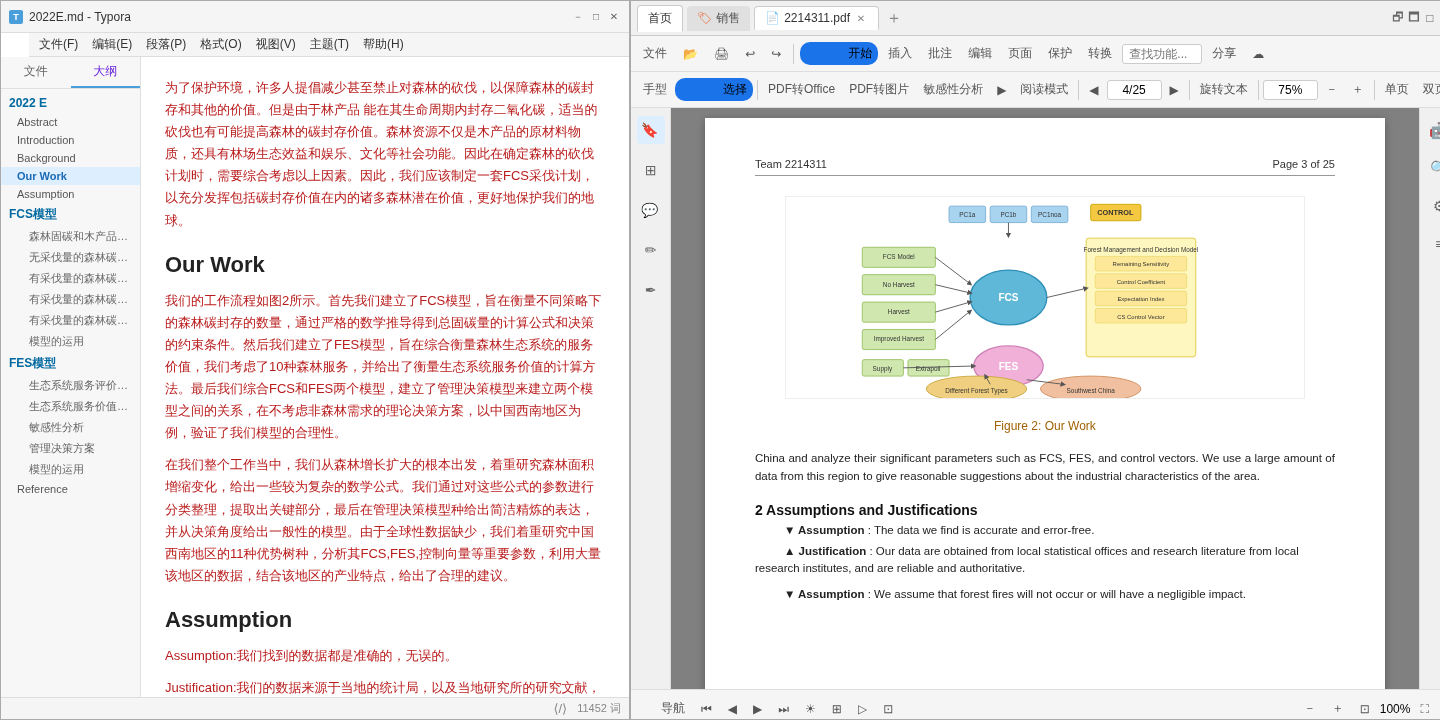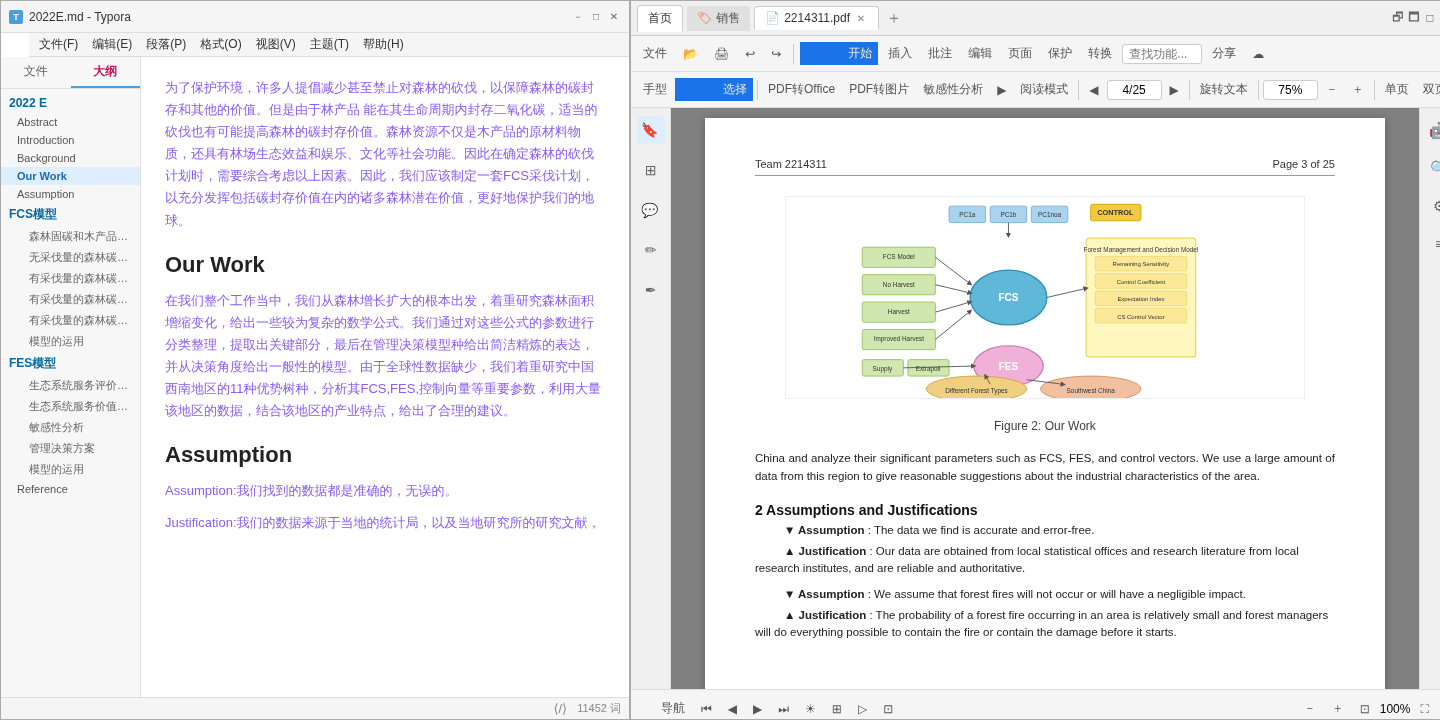--- a/index.html
+++ b/index.html
@@ -98,23 +98,23 @@
     }
     .sidebar-tab {
       flex: 1;
       text-align: center;
       padding: 6px 0;
       font-size: 12px;
       cursor: pointer;
       color: #666;
     }
     .sidebar-tab.active {
-      color: #be185d;
+      color: #6d28d9;
       border-bottom: 2px solid #4a9eda;
-      font-weight: bold;
+      font-weight: normal;
     }
     .sidebar-content {
       flex: 1;
       overflow-y: auto;
       padding: 4px 0;
     }
     .sidebar-item {
       padding: 3px 8px;
       font-size: 12px;
       cursor: pointer;
@@ -131,21 +131,21 @@
     
     .typora-editor {
       flex: 1;
       overflow-y: auto;
       padding: 20px 24px;
       background: #fff;
     }
     .editor-content p {
       font-size: 13px;
       line-height: 1.7;
-      color: #8b5cf6;
+      color: #b91c1c;
       margin-bottom: 10px;
     }
     .editor-content h2 {
       font-size: 22px;
       font-weight: bold;
       color: #222;
       margin: 20px 0 12px 0;
     }
 
     .typora-statusbar {
@@ -261,22 +261,22 @@
       border: none;
       background: transparent;
       cursor: pointer;
       font-size: 12px;
       color: #555;
       border-radius: 3px;
       white-space: nowrap;
     }
     .toolbar-btn.active {
       background: #1a73e8;
-      color: #e5e5e5;
-      border-radius: 0;
+      color: #000000;
+      border-radius: 10px;
       padding-left: 48px;
     }
     .toolbar-separator {
       width: 1px;
       height: 20px;
       background: #ccc;
       margin: 0 2px;
     }
     .toolbar-input {
       padding: 2px 6px;
@@ -358,21 +358,21 @@
       width: 520px;
       height: 203px;
       position: relative;
       border: 1px solid #eee;
       background: #fff;
     }
     .diagram-caption {
       text-align: center;
       font-size: 12px;
       margin: 8px 0 16px 0;
-      color: #404040;
+      color: #a16207;
     }
 
     
     .flow-diagram {
       width: 100%;
       height: 100%;
     }
 
     .pdf-text-section {
       margin-bottom: 14px;
@@ -520,20 +520,21 @@
         <div class="sidebar-item level3">管理决策方案</div>
         <div class="sidebar-item level3">模型的运用</div>
         <div class="sidebar-item level2">Reference</div>
       </div>
     </div>
 
     <div class="typora-editor">
       <div class="editor-content">
         <p>为了保护环境，许多人提倡减少甚至禁止对森林的砍伐，以保障森林的碳封存和其他的价值。但是由于林产品 能在其生命周期内封存二氧化碳，适当的砍伐也有可能提高森林的碳封存价值。森林资源不仅是木产品的原材料物质，还具有林场生态效益和娱乐、文化等社会功能。因此在确定森林的砍伐计划时，需要综合考虑以上因素。因此，我们应该制定一套FCS采伐计划，以充分发挥包括碳封存价值在内的诸多森林潜在价值，更好地保护我们的地球。</p>
         <h2>Our Work</h2>
+        <p>我们的工作流程如图2所示。首先我们建立了FCS模型，旨在衡量不同策略下的森林碳封存的数量，通过严格的数学推导得到总固碳量的计算公式和决策的约束条件。然后我们建立了FES模型，旨在综合衡量森林生态系统的服务价值，我们考虑了10种森林服务，并给出了衡量生态系统服务价值的计算方法。最后我们综合FCS和FES两个模型，建立了管理决策模型来建立两个模型之间的关系，在不考虑非森林需求的理论决策方案，以中国西南地区为例，验证了我们模型的合理性。</p>
         <p>在我们整个工作当中，我们从森林增长扩大的根本出发，着重研究森林面积增缩变化，给出一些较为复杂的数学公式。我们通过对这些公式的参数进行分类整理，提取出关键部分，最后在管理决策模型种给出简洁精炼的表达，并从决策角度给出一般性的模型。由于全球性数据缺少，我们着重研究中国西南地区的11种优势树种，分析其FCS,FES,控制向量等重要参数，利用大量该地区的数据，结合该地区的产业特点，给出了合理的建议。</p>
         <h2>Assumption</h2>
         <p>Assumption:我们找到的数据都是准确的，无误的。</p>
         <p>Justification:我们的数据来源于当地的统计局，以及当地研究所的研究文献，</p>
       </div>
     </div>
   </div>
 
   <div class="typora-statusbar">
     <span style="cursor:pointer;font-size:13px;">⟨/⟩</span>
@@ -712,24 +713,20 @@
           </div>
           <div class="assumption-item">
             <span class="assumption-label">▲ Justification</span>
             <span>: Our data are obtained from local statistical offices and research literature from local research institutes, and are reliable and authoritative.</span>
           </div>
 
           <div class="assumption-item" style="margin-top:8px;">
             <span class="assumption-label">▼ Assumption</span>
             <span>: We assume that forest fires will not occur or will have a negligible impact.</span>
           </div>
-          <div class="assumption-item">
-            <span class="assumption-label">▲ Justification</span>
-            <span>: The probability of a forest fire occurring in an area is relatively small and forest managers will do everything possible to contain the fire or contain the damage before it starts.</span>
-          </div>
 
         </div>
       </div>
     </div>
 
     <div class="pdf-right-panel">
       <div class="right-panel-icon active" style="color:#1a73e8;font-size:16px;">🤖</div>
       <div class="right-panel-icon">🔍</div>
       <div class="right-panel-icon">⚙</div>
       <div class="right-panel-icon">≡</div>

